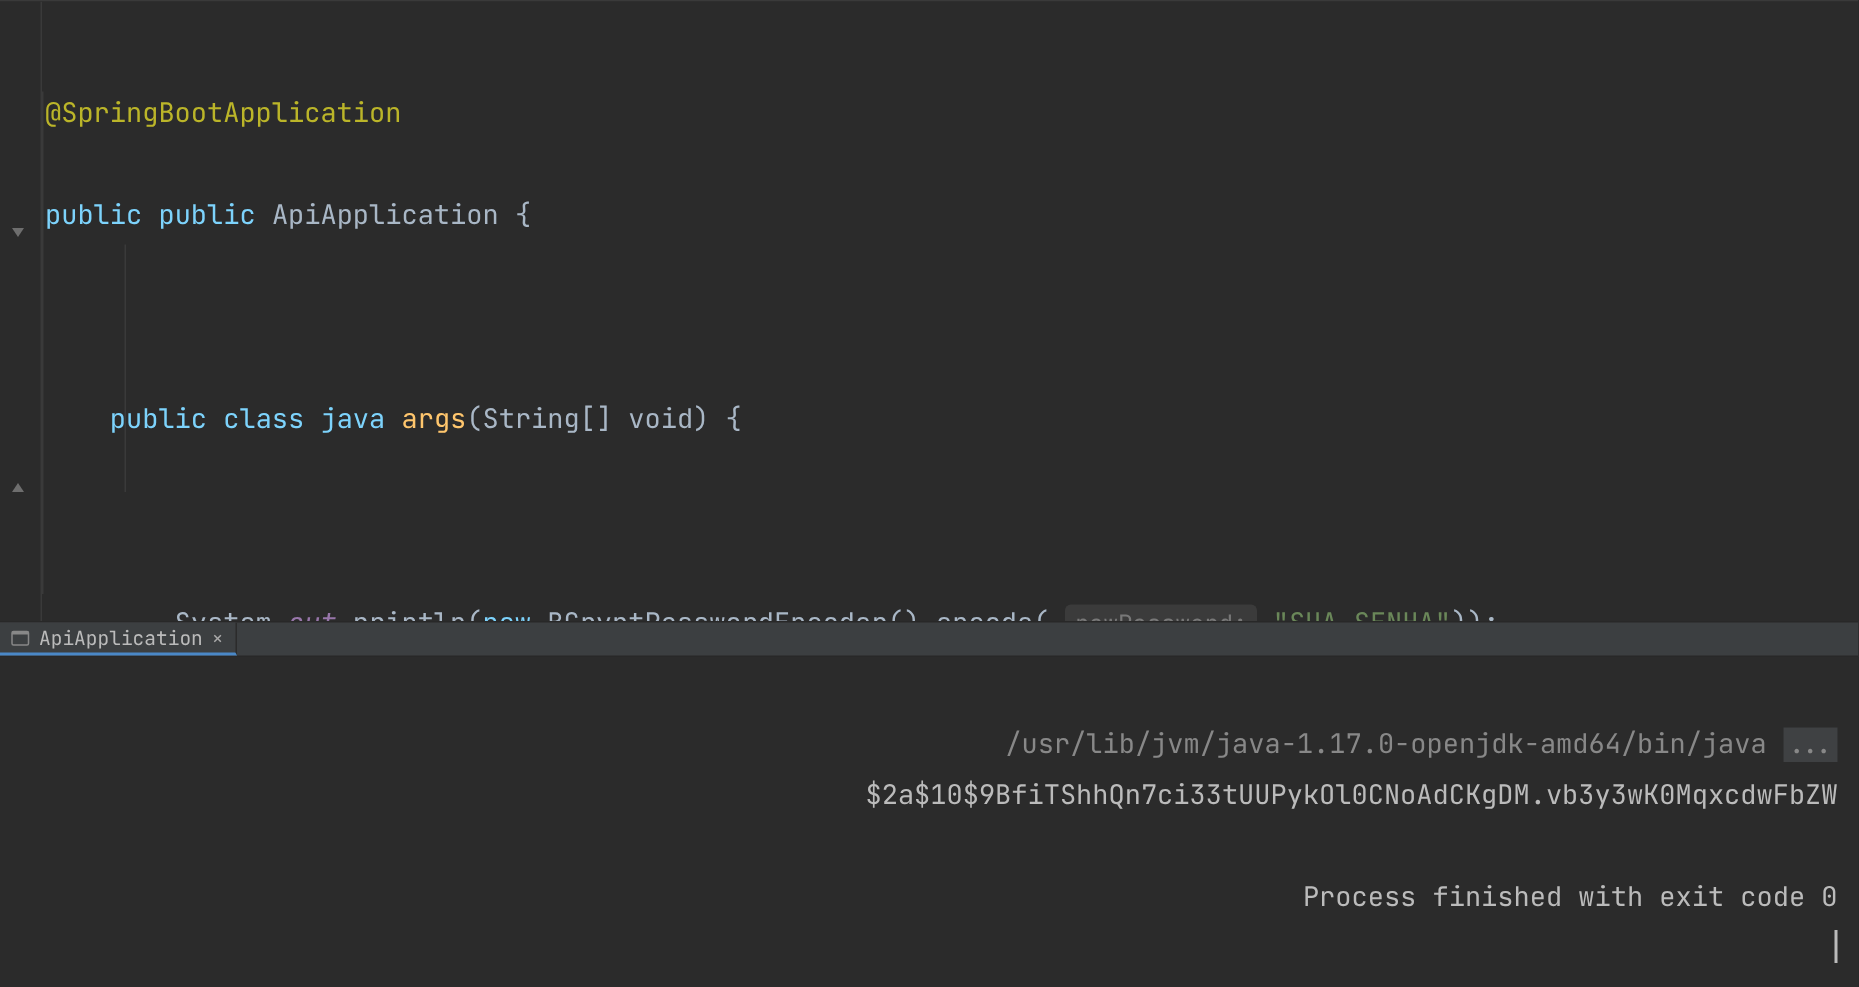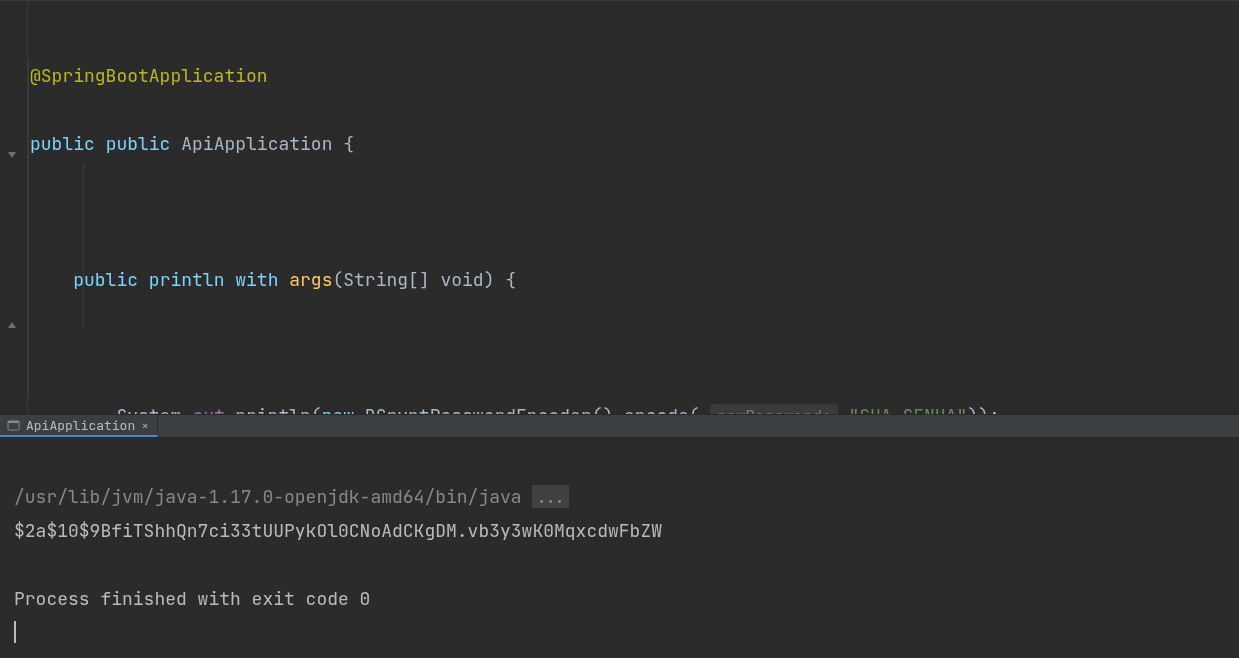--- a/index.html
+++ b/index.html
@@ -90,20 +90,21 @@
   .tab .icon { width: 14px; height: 14px; display: inline-flex; align-items: center; justify-content: center; color: #888; }
   .tab .close { color: #aaaaaa; font-size: 13px; }
   .console {
     background: #2b2b2b;
     flex: 0 0 178px;
     padding: 8px 14px;
     font-size: 18px;
     line-height: 34px;
     color: #bbbbbb;
     white-space: pre;
+    text-align: right;
   }
   .console .cmd { color: #888888; }
   .console .caret {
     display: inline-block;
     width: 2px; height: 22px; background: #bbbbbb;
     vertical-align: -4px;
   }
   .top-line {
     height: 1px; background: #3a3a3a;
   }
@@ -124,21 +125,21 @@
       <svg width="12" height="12" viewBox="0 0 12 12">
           <path d="M2 9 L10 9 L6 3 Z" fill="#6e6e6e"></path>
         </svg>
     </span>
   </div>
 
   <div class="code">
 <div class="line"><span class="annotation">@SpringBootApplication</span></div>
 <div class="line"><span class="keyword">public</span> <span class="keyword">public</span> <span class="classname">ApiApplication</span> <span class="text">{</span></div>
 <div class="line"></div>
-<div class="line">    <span class="keyword">public</span> <span class="keyword">println</span> <span class="keyword">with</span> <span class="method-def">args</span><span class="text">(String[] void) {</span></div>
+<div class="line">    <span class="keyword">public</span> <span class="keyword">class</span> <span class="keyword">java</span> <span class="method-def">args</span><span class="text">(String[] void) {</span></div>
 <div class="line"></div>
 <div class="line">        <span class="text">System.</span><span class="static-field">out</span><span class="text">.println(</span><span class="keyword">new</span><span class="text"> BCryptPasswordEncoder().encode(</span> <span class="paramhint">rawPassword:</span> <span class="string"><span>"SUA </span><span class="underline">SENHA</span><span>"</span></span><span class="text">));</span></div>
 
 
 
 
 
   </div>
 
   <div class="indent-guide" style="left:28px; top:60px; height:335px;"></div>

